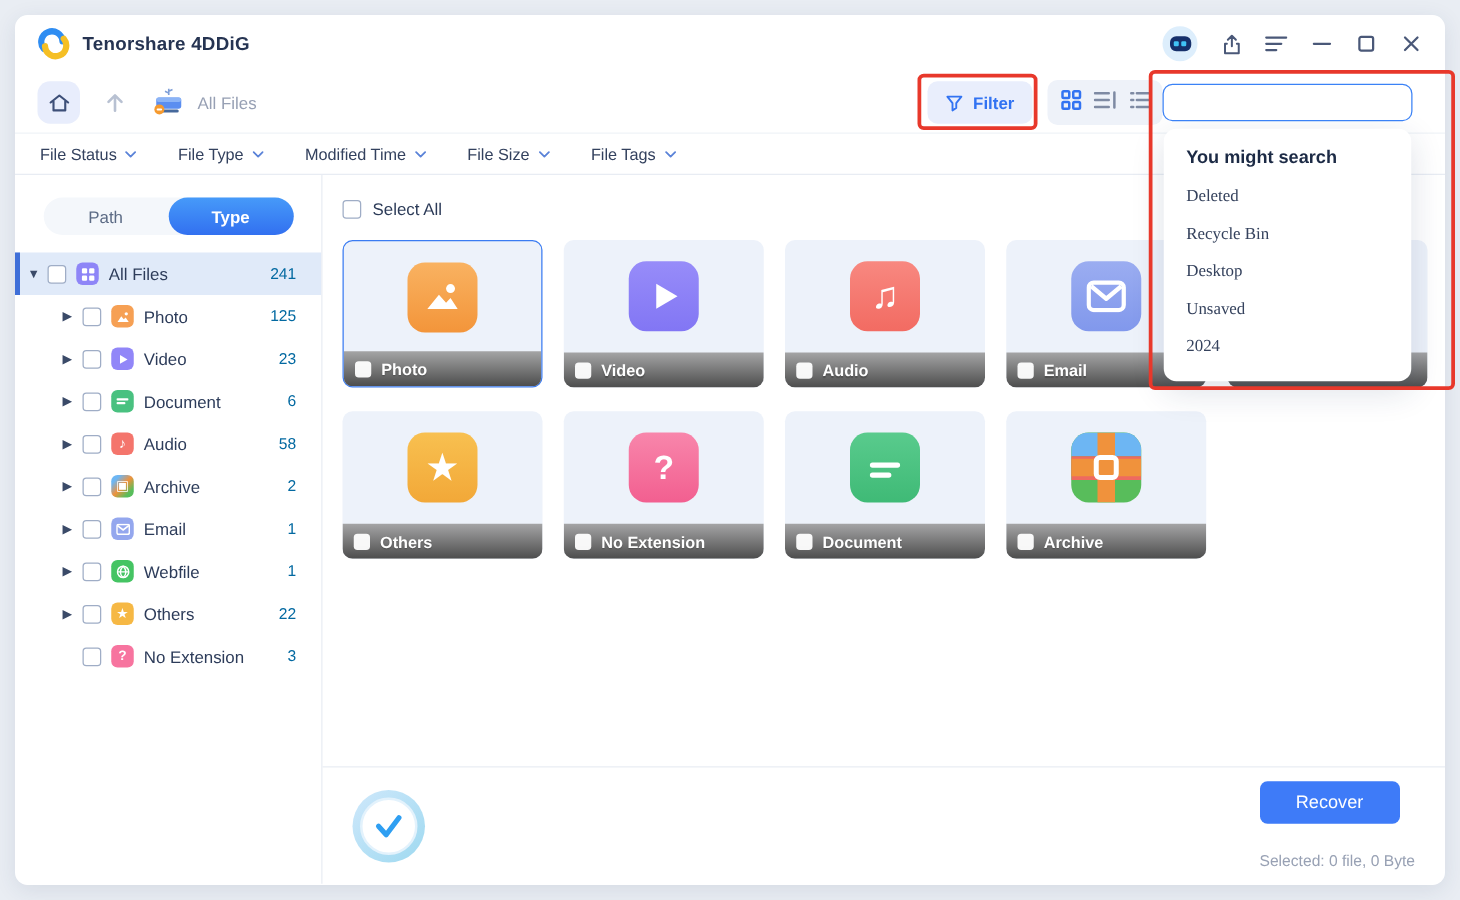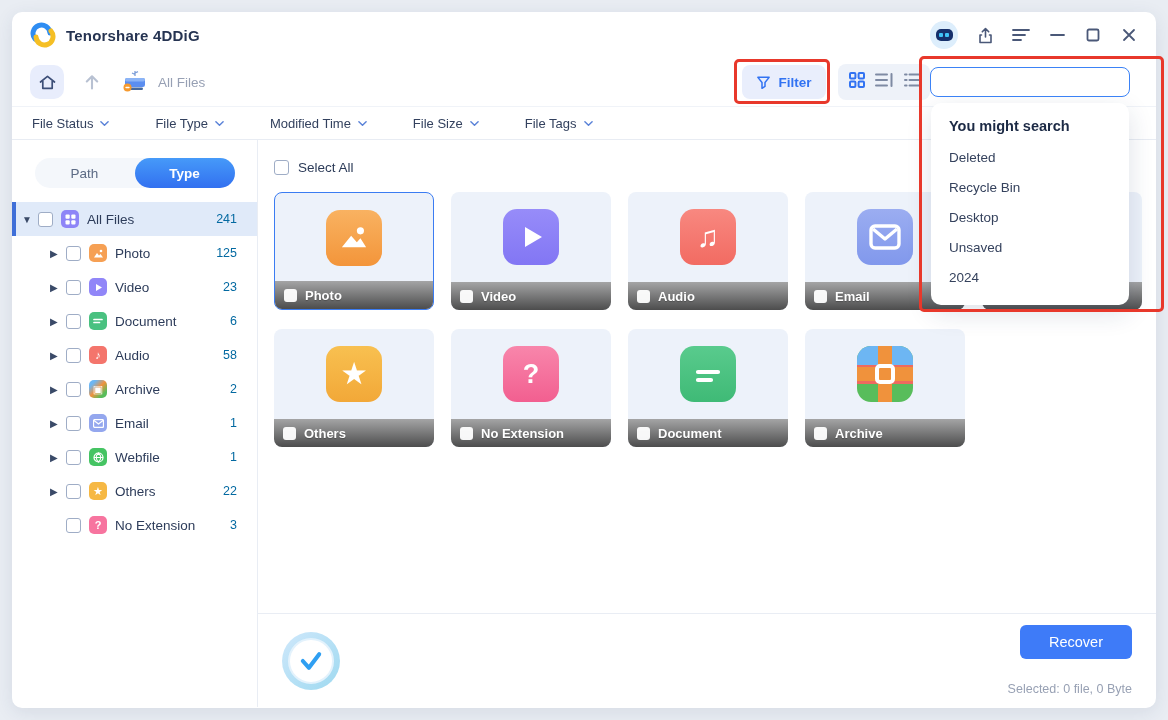--- a/index.html
+++ b/index.html
@@ -33,21 +33,21 @@
   .view-pill { position:absolute; left:826px; top:6px; width:92px; height:36px; background:#eef2f9;
     border-radius:8px; display:flex; align-items:center; justify-content:space-evenly; }
   .search-box { position:absolute; left:918px; top:9px; width:200px; height:30px; background:#fff;
     border:1.5px solid #3b82f6; border-radius:8px; display:flex; align-items:center; padding:0 8px; z-index:35; }
   .search-input { border:none; outline:none; flex:1; font-size:13px; color:#2c3b58; margin-left:6px;
     font-family:"Liberation Sans", sans-serif; background:transparent; }
   .caret-bar { width:1px; height:16px; background:#30405f; margin-left:5px; }
 
   
   .filterbar { height:34px; border-top:1px solid #f0f3f8; border-bottom:1px solid #e8ecf3;
-    display:flex; align-items:center; padding:0 20px; gap:46px; }
+    display:flex; align-items:center; padding:0 20px; gap:33px; }
   .fdrop { display:flex; align-items:center; gap:7px; font-size:13px; color:#33415e; cursor:default; }
 
   
   .body-row { display:flex; height:567px; }
   .sidebar { width:246px; border-right:1px solid #e9edf4; padding-top:16px; overflow:hidden; }
   .tab-toggle { width:200px; height:30px; margin:2px auto 0; background:#f4f7fb; border-radius:15px;
     display:flex; }
   .tab { flex:1; display:flex; align-items:center; justify-content:center; font-size:13.5px; color:#5c6b85; }
   .tab.active { background:linear-gradient(180deg,#469af9,#3270f0); border-radius:15px; color:#fff; font-weight:700; }
 
@@ -100,37 +100,37 @@
   .bg-archive .band-top { position:absolute; left:0; right:0; top:0; height:19px; background:#6db6f3; }
   .bg-archive .band-mid { position:absolute; left:0; right:0; top:19px; height:19px; background:#ee6a5f; }
   .bg-archive .vbar { position:absolute; left:21px; top:0; bottom:0; width:14px; background:#f0923c; }
   .bg-archive .hbar { position:absolute; left:0; right:0; top:21px; height:14px; background:#f0923c; }
   .bg-archive .ctr { position:absolute; left:18px; top:18px; width:20px; height:20px; border:4px solid #fff; border-radius:5px; }
 
   
   .search-dropdown { position:absolute; left:919px; top:91px; width:198px; height:202px; background:#fff;
     border-radius:10px; box-shadow:0 8px 26px rgba(30,50,90,.14); z-index:30; padding:15px 18px 0; }
   .sd-header { font-size:14.5px; font-weight:700; color:#1c2a45; margin-bottom:8px; }
-  .sd-item { font-size:13.5px; color:#35425d; height:30px; display:flex; align-items:center; }
+  .sd-item { font-size:13.5px; color:#35425d; height:30px; display:flex; align-items:center;font-family:Liberation Serif, serif; }
 
   
   .anno { position:absolute; border:3px solid #e8382b; border-radius:5px; z-index:40; pointer-events:none; }
   .anno-filter { left:722px; top:47px; width:96px; height:45px; }
   .anno-search { left:907px; top:44px; width:245px; height:256px; }
 
   
   .statusbar { height:94px; border-top:1px solid #e9edf4; display:flex; align-items:center; padding:0 24px; }
   .scan-badge { width:58px; height:58px; border-radius:50%;
     background:linear-gradient(135deg,#cfe8fb,#9ed9f0); display:flex; align-items:center; justify-content:center; }
   .scan-badge-inner { width:46px; height:46px; border-radius:50%; background:#fff; border:2px solid #e3f2fc;
     display:flex; align-items:center; justify-content:center; }
   .scan-text { margin-left:16px; }
   .scan-title { font-size:17px; color:#1e2c49; font-weight:500; }
   .scan-sub { font-size:12.5px; color:#9aa3b6; margin-top:8px; }
-  .status-right { margin-left:auto; display:flex; flex-direction:column; align-items:flex-end; }
+  .status-right { margin-left:auto; display:flex; flex-direction:column; align-items:flex-start; }
   .recover-btn { width:112px; height:34px; background:#3e7bf8; color:#fff; border:none; border-radius:6px;
     font-size:14.5px; font-family:"Liberation Sans", sans-serif; display:flex; align-items:center; justify-content:center; }
   .sel-summary { font-size:12.5px; color:#98a1b4; margin-top:23px; }
 
   .chev { width:9px; height:9px; display:inline-block; }
 </style>
 </head>
 <body>
 
 <div class="window">

